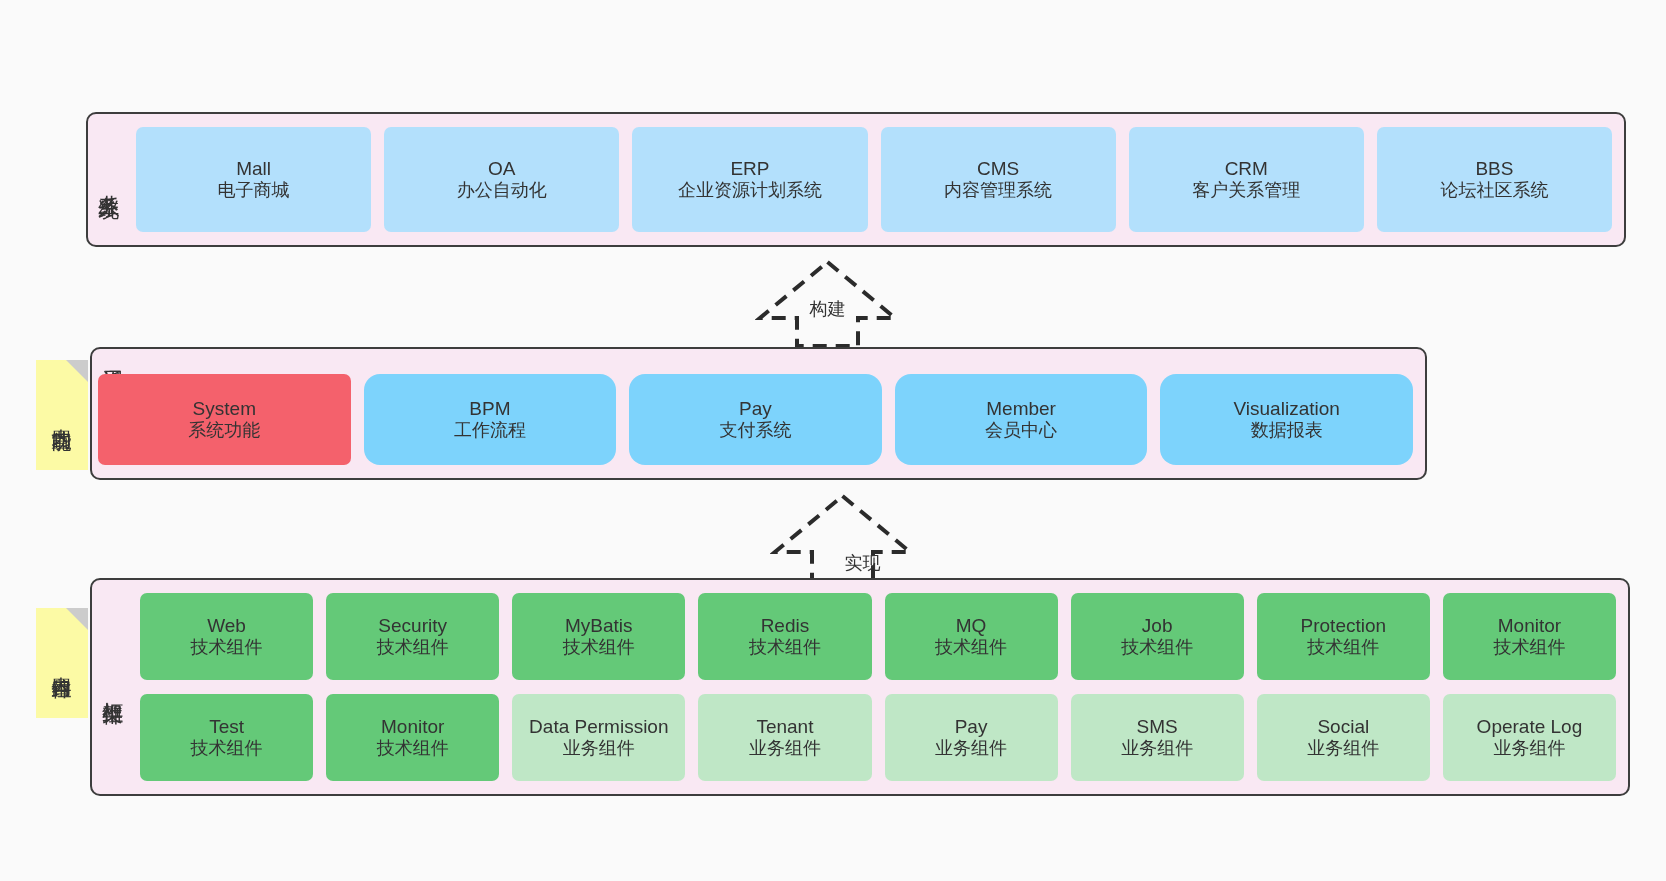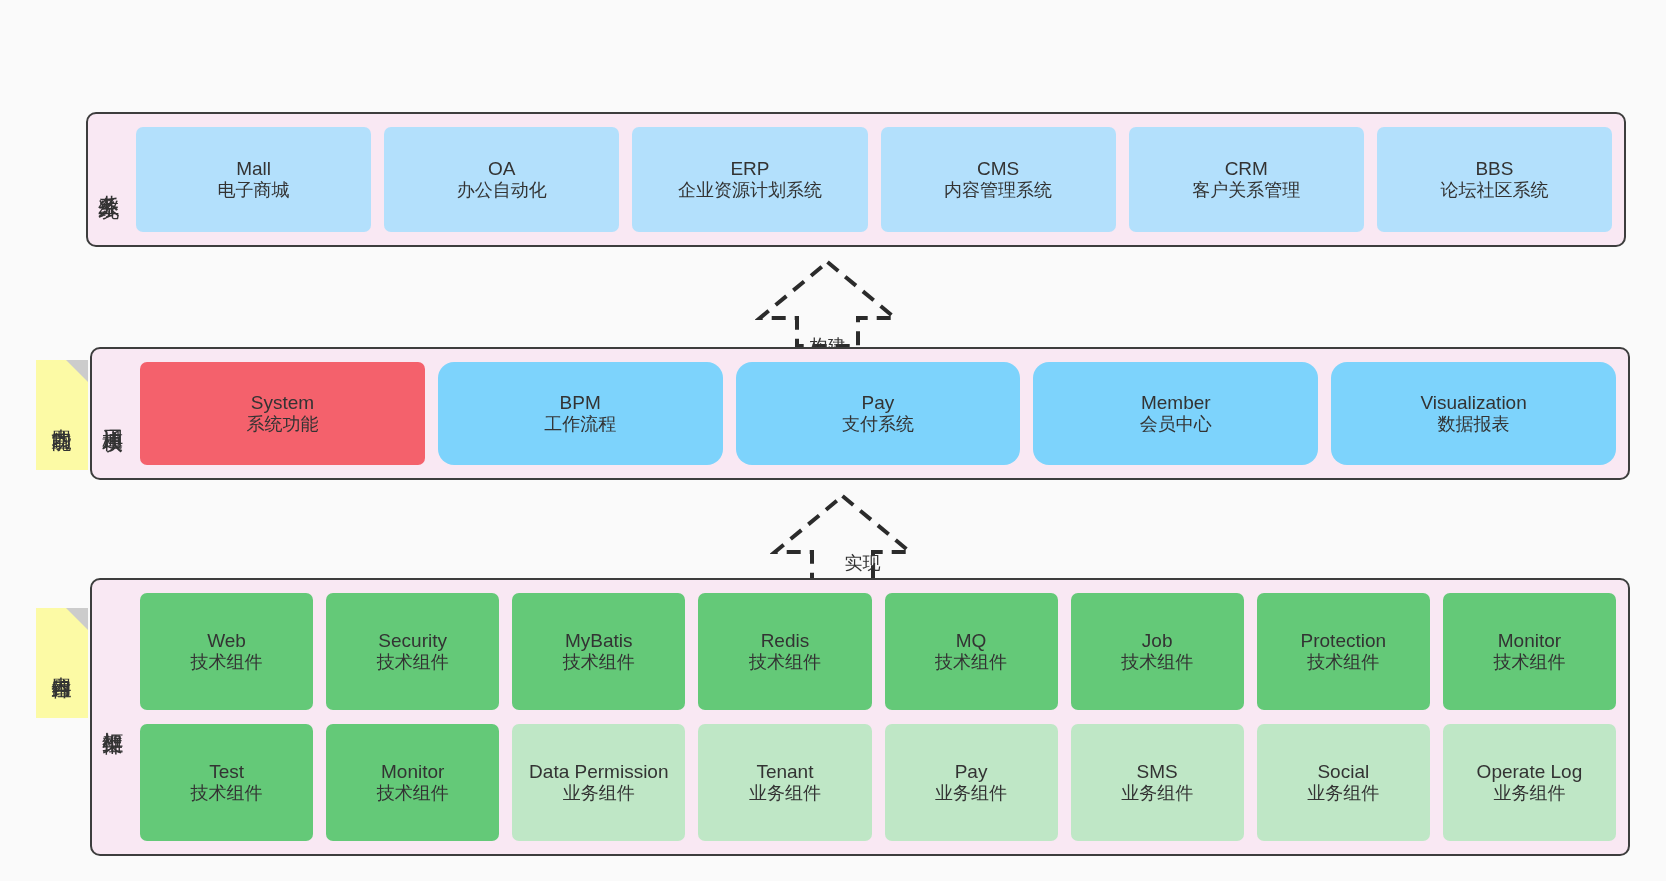--- a/index.html
+++ b/index.html
@@ -182,28 +182,28 @@
         </div>
 
       </div>
     </div>
   </div>
 
   <div class="arrow" id="arrow-build" style="left:755px; top:258px; width:145px; height:90px;">
     <svg width="145" height="90" viewBox="0 0 145 90">
       <path d="M 72.5 4 L 140 60 L 103 60 L 103 88 L 42 88 L 42 60 L 5 60 Z" fill="none" stroke="#2b2b2b" stroke-width="4" stroke-dasharray="14 9" stroke-linejoin="miter"></path>
     </svg>
-    <span class="arrow-label" style="top:39px;margin-top:37px;">构建</span>
+    <span class="arrow-label" style="top:39px;">构建</span>
   </div>
 
   <div class="note" id="note-builtin-function" style="left:36px; top:360px; width:52px; height:110px;">
     <span>内置功能</span>
   </div>
 
-  <div class="layer" id="layer-common" style="left:90px; top:347px; width:1540px; height:133px;">
+  <div class="layer" id="layer-common" style="left:90px; top:347px; width:1337px; height:133px;flex-direction:column;">
     <div class="layer-title">通用模块</div>
     <div class="layer-body">
       <div class="layer-row">
 
         <div class="card red">
           <span class="en">System</span>
           <span class="cn">系统功能</span>
         </div>
 
 
@@ -235,21 +235,21 @@
     <svg width="145" height="90" viewBox="0 0 145 90">
       <path d="M 72.5 4 L 140 60 L 103 60 L 103 88 L 42 88 L 42 60 L 5 60 Z" fill="none" stroke="#2b2b2b" stroke-width="4" stroke-dasharray="14 9" stroke-linejoin="miter"></path>
     </svg>
     <span class="arrow-label" style="top:59px;margin-left:20px;">实现</span>
   </div>
 
   <div class="note" id="note-builtin-component" style="left:36px; top:608px; width:52px; height:110px;">
     <span>内置组件</span>
   </div>
 
-  <div class="layer" id="layer-framework" style="left:90px; top:578px; width:1540px; height:278px;">
+  <div class="layer" id="layer-framework" style="left:90px; top:578px; width:1540px; height:218px;">
     <div class="layer-title">框架组件</div>
     <div class="layer-body">
 
       <div class="layer-row">
 
         <div class="card green">
           <span class="en">Web</span>
           <span class="cn">技术组件</span>
         </div>
 

